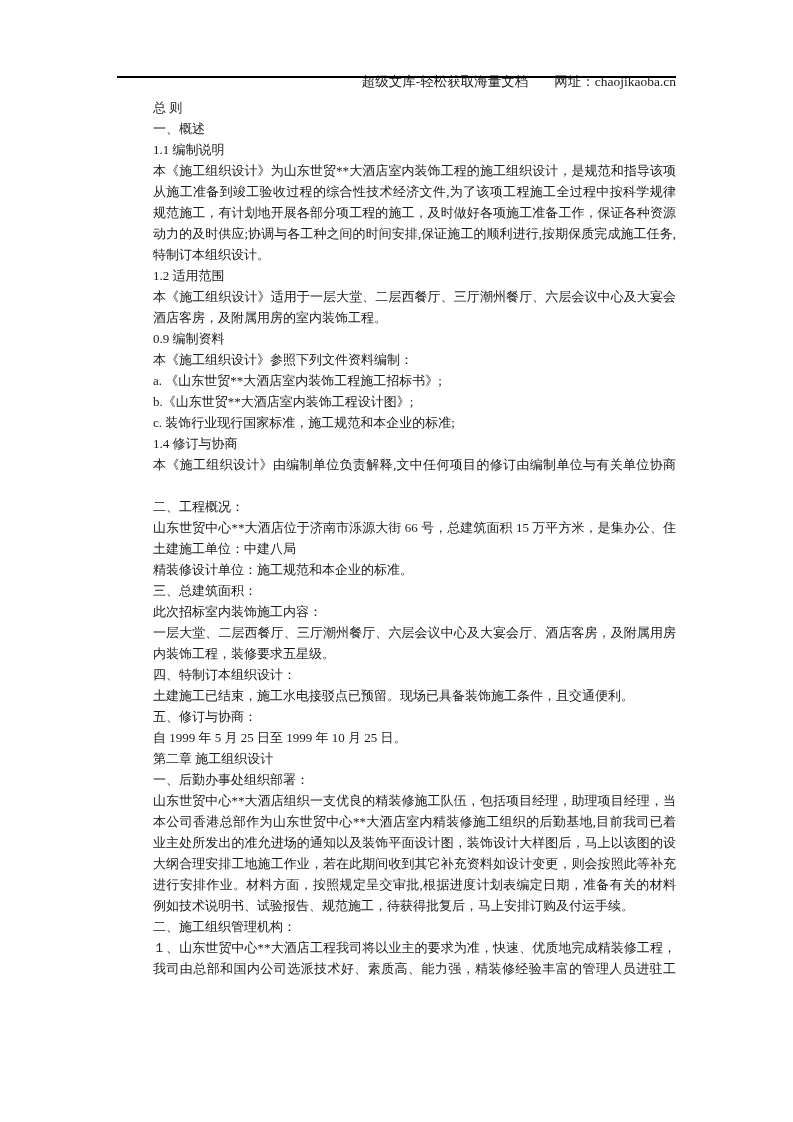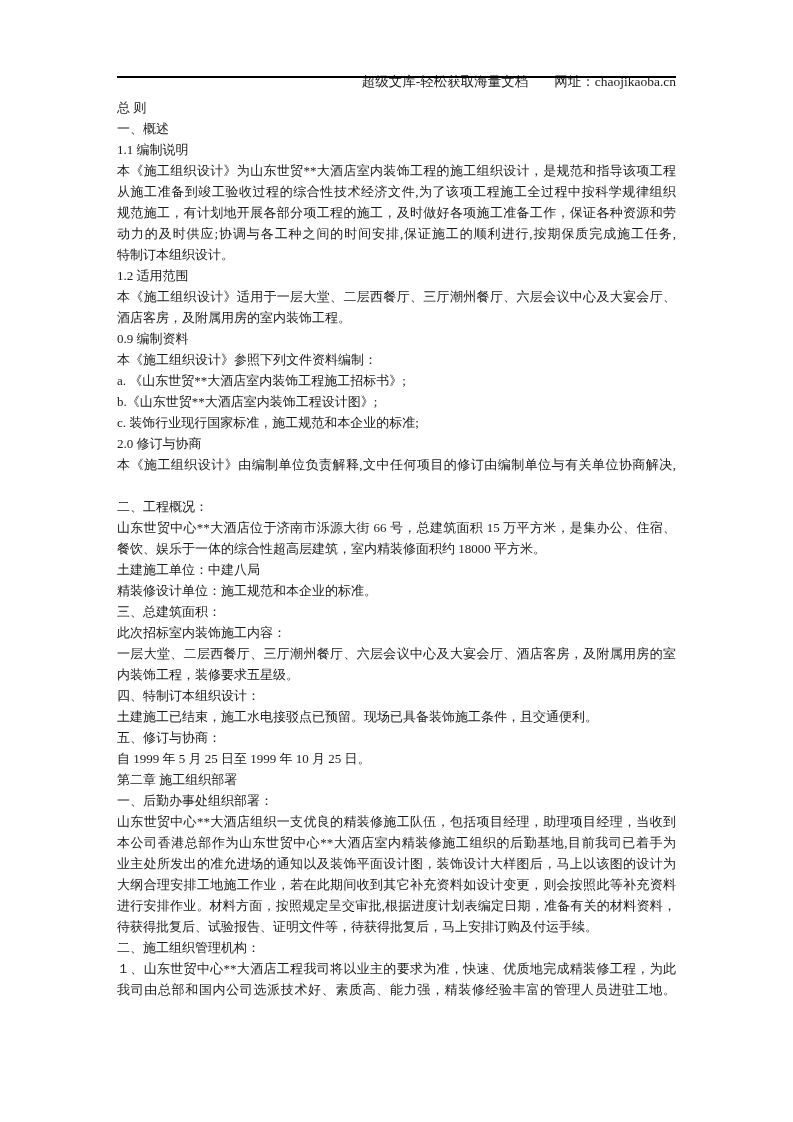--- a/index.html
+++ b/index.html
@@ -44,20 +44,21 @@
     left: 117px;
     top: 97px;
     width: 559px;
     font-size: 13px;
   }
   .line {
     height: 21px;
     line-height: 21px;
     white-space: pre-wrap;
     overflow: hidden;
+    margin-left: 36px;
   }
   .line.fill {
     text-align: justify;
     text-align-last: justify;
   }
 </style>
 </head>
 <body>
 
 <div class="page">
@@ -75,41 +76,40 @@
       <div class="line fill">动力的及时供应;协调与各工种之间的时间安排,保证施工的顺利进行,按期保质完成施工任务,</div>
       <div class="line">特制订本组织设计。</div>
       <div class="line">1.2 适用范围</div>
       <div class="line fill">本《施工组织设计》适用于一层大堂、二层西餐厅、三厅潮州餐厅、六层会议中心及大宴会厅、</div>
       <div class="line">酒店客房，及附属用房的室内装饰工程。</div>
       <div class="line">0.9 编制资料</div>
       <div class="line">本《施工组织设计》参照下列文件资料编制：</div>
       <div class="line">a. 《山东世贸**大酒店室内装饰工程施工招标书》;</div>
       <div class="line">b.《山东世贸**大酒店室内装饰工程设计图》;</div>
       <div class="line">c. 装饰行业现行国家标准，施工规范和本企业的标准;</div>
-      <div class="line">2.0 修订与协商</div>
+      <div class="line">1.4 修订与协商</div>
       <div class="line fill">本《施工组织设计》由编制单位负责解释,文中任何项目的修订由编制单位与有关单位协商解决,</div>
       <div class="line">&nbsp;</div>
       <div class="line">二、工程概况：</div>
       <div class="line fill">山东世贸中心**大酒店位于济南市泺源大街 66 号，总建筑面积 15 万平方米，是集办公、住宿、</div>
-      <div class="line">餐饮、娱乐于一体的综合性超高层建筑，室内精装修面积约 18000 平方米。</div>
       <div class="line">土建施工单位：中建八局</div>
       <div class="line">精装修设计单位：施工规范和本企业的标准。</div>
       <div class="line">三、总建筑面积：</div>
       <div class="line">此次招标室内装饰施工内容：</div>
       <div class="line fill">一层大堂、二层西餐厅、三厅潮州餐厅、六层会议中心及大宴会厅、酒店客房，及附属用房的室</div>
       <div class="line">内装饰工程，装修要求五星级。</div>
       <div class="line">四、特制订本组织设计：</div>
       <div class="line">土建施工已结束，施工水电接驳点已预留。现场已具备装饰施工条件，且交通便利。</div>
       <div class="line">五、修订与协商：</div>
       <div class="line">自 1999 年 5 月 25 日至 1999 年 10 月 25 日。</div>
-      <div class="line">第二章 施工组织部署</div>
+      <div class="line">第二章 施工组织设计</div>
       <div class="line">一、后勤办事处组织部署：</div>
       <div class="line fill">山东世贸中心**大酒店组织一支优良的精装修施工队伍，包括项目经理，助理项目经理，当收到</div>
       <div class="line fill">本公司香港总部作为山东世贸中心**大酒店室内精装修施工组织的后勤基地,目前我司已着手为</div>
       <div class="line fill">业主处所发出的准允进场的通知以及装饰平面设计图，装饰设计大样图后，马上以该图的设计为</div>
       <div class="line fill">大纲合理安排工地施工作业，若在此期间收到其它补充资料如设计变更，则会按照此等补充资料</div>
       <div class="line fill">进行安排作业。材料方面，按照规定呈交审批,根据进度计划表编定日期，准备有关的材料资料，</div>
-      <div class="line">待获得批复后、试验报告、证明文件等，待获得批复后，马上安排订购及付运手续。</div>
+      <div class="line">例如技术说明书、试验报告、规范施工，待获得批复后，马上安排订购及付运手续。</div>
       <div class="line">二、施工组织管理机构：</div>
       <div class="line fill">１、山东世贸中心**大酒店工程我司将以业主的要求为准，快速、优质地完成精装修工程，为此</div>
       <div class="line fill">我司由总部和国内公司选派技术好、素质高、能力强，精装修经验丰富的管理人员进驻工地。</div>
     </div>
 </div>
 
 </body></html>

